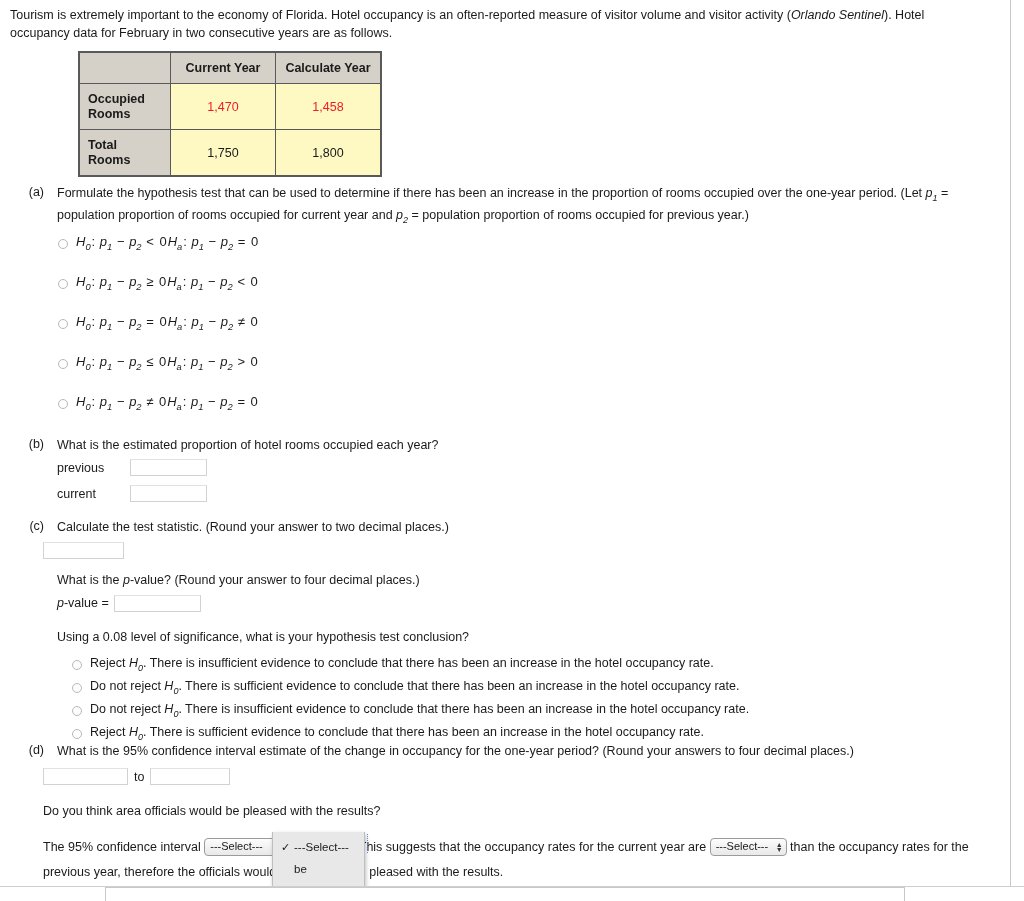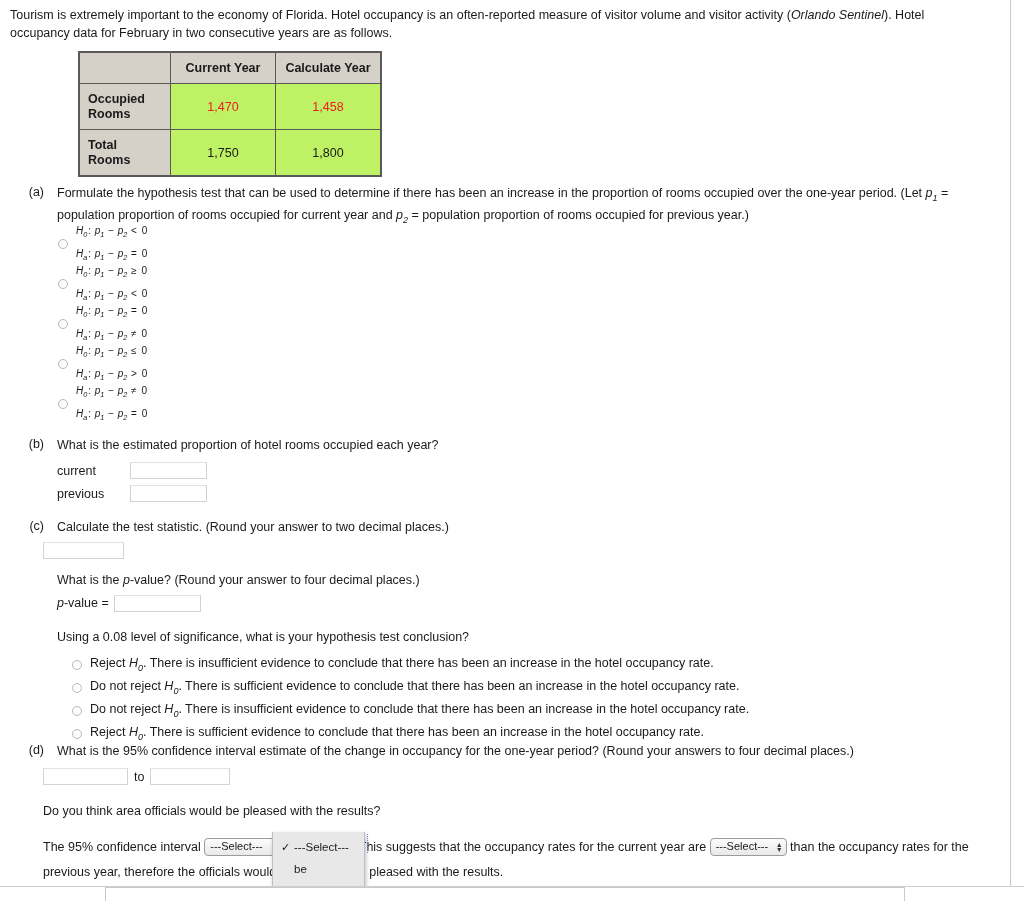--- a/index.html
+++ b/index.html
@@ -72,21 +72,21 @@
     font-weight: bold;
     text-align: left;
     padding: 6px 8px;
     width: 74px;
     line-height: 15px;
     height: 33px;
   }
   .data-table .val {
     width: 104px;
     height: 45px;
-    background: #bef264;
+    background: #fef9c3;
   }
   .data-table .val.red { color: #ee1d23; }
 
   
   .q { position: absolute; }
   .q-label {
     position: absolute;
     left: 0;
     width: 30px;
     text-align: right;
@@ -105,24 +105,23 @@
     width: 8px;
     height: 8px;
     border: 1px solid #b9b9b9;
     border-radius: 50%;
     background: #fdfdfd;
     flex: 0 0 auto;
     margin-right: 8px;
   }
   .hyp-lines {
     display: flex;
-    flex-direction: column;
     justify-content: flex-end;
     line-height: 19px;
-    font-size: 10px;
+    font-size: 13px;
     white-space: nowrap;
   }
   .hyp-lines .ln { font-style: italic; }
   sub { font-size: 0.72em; font-style: italic; }
   .mathvar { font-style: italic; }
   .op { font-style: normal; padding: 0 1px; }
 
   
   .tb {
     border: 1px solid #d2d2d2;
@@ -316,26 +315,26 @@
         <span class="ln"><span>H</span><sub>0</sub><span class="op">:</span> <span>p</span><sub>1</sub> <span class="op">−</span> <span>p</span><sub>2</sub> <span class="op">≠</span> <span class="op">0</span></span>
         <span class="ln"><span>H</span><sub>a</sub><span class="op">:</span> <span>p</span><sub>1</sub> <span class="op">−</span> <span>p</span><sub>2</sub> <span class="op">=</span> <span class="op">0</span></span>
       </span>
     </div>
   </div>
 
   <div class="q" style="left:14px; top:437px; width:800px;">
     <span class="q-label">(b)</span>
     <div class="q-body">
       <div class="q-text">What is the estimated proportion of hotel rooms occupied each year?</div>
+      <div style="margin-top:3px; display:flex; align-items:center; height:20px;">
+        <span class="lbl-sm" style="width:73px;">previous</span>
+        <input class="tb" style="width: 77px;" value="">
+      </div>
       <div style="margin-top:6px; display:flex; align-items:center; height:20px;">
         <span class="lbl-sm" style="width:73px;">current</span>
-        <input class="tb" style="width: 77px;" value="">
-      </div>
-      <div style="margin-top:3px; display:flex; align-items:center; height:20px;">
-        <span class="lbl-sm" style="width:73px;">previous</span>
         <input class="tb" style="width: 77px;" value="">
       </div>
     </div>
   </div>
 
   <div class="q" style="left:14px; top:519px; width:900px;">
     <span class="q-label">(c)</span>
     <div class="q-body">
       <div class="q-text">Calculate the test statistic. (Round your answer to two decimal places.)</div>
       <div style="margin-top:5px; margin-left:-14px;">

